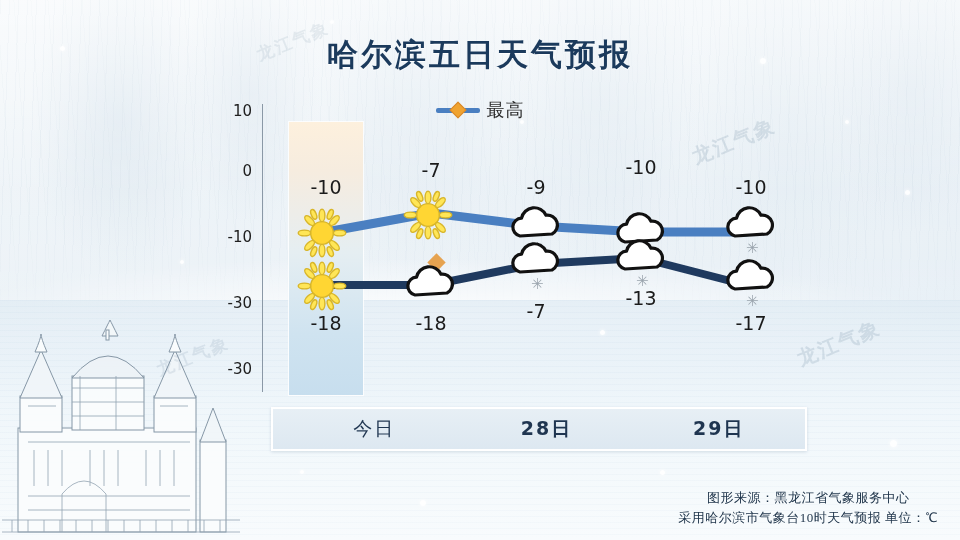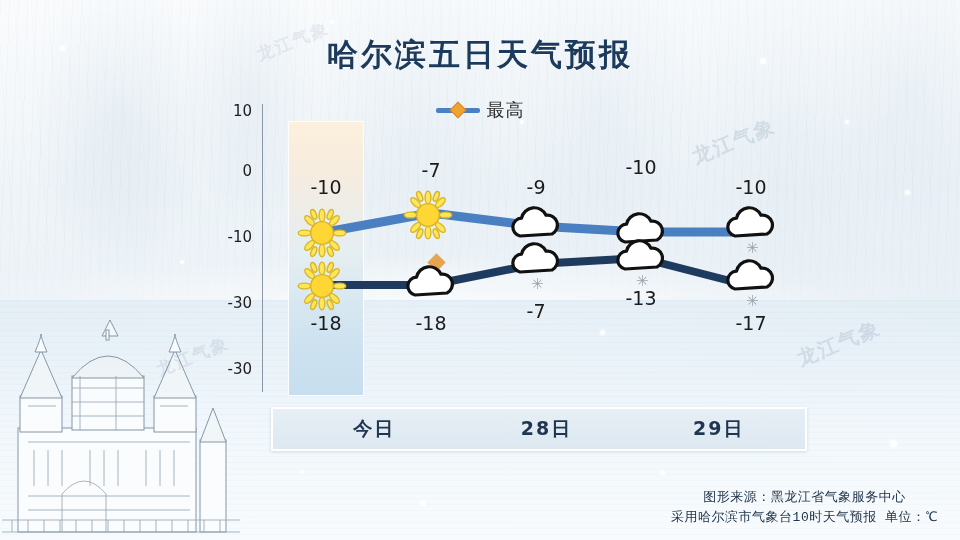--- a/index.html
+++ b/index.html
@@ -132,38 +132,38 @@
     background: linear-gradient(to bottom, #e7eff5, #dde8f1);
     border: 2px solid #ffffff;
     box-shadow: 0 1px 3px rgba(120,145,168,.28);
     display:flex;
   }
   .day-cell{
     flex:1; display:flex; align-items:center; justify-content:center;
     font-size:19px; font-weight:700; color:#1f3550; letter-spacing:2px;
     font-family:"DejaVu Sans","Liberation Sans",sans-serif;
   }
-  .day-cell.today{ font-weight:700;padding-left:15px; }
+  .day-cell.today{ font-weight:400;padding-left:15px; }
 
   
   .dlabel{
     position:absolute; transform: translateX(-50%);
     font-size:19px; color:#1b1b1b;
     font-family:"DejaVu Sans","Liberation Sans",sans-serif;
     white-space:nowrap;
   }
 
   
   .wicon{ position:absolute; transform: translate(-50%,-50%); }
 
   
   .footer{
     position:absolute; right:22px; bottom:12px; text-align:center;
     font-size:13px; color:#20364c; line-height:1.55; letter-spacing:.5px;
-    font-family:Liberation Mono, monospace;
+    font-family:Liberation Serif, serif;
     text-shadow:0 1px 0 rgba(255,255,255,.75);
   }
 </style>
 </head>
 <body>
 
 <div id="stage">
 
   <div class="bg-layer bg-trees"></div>
   <div class="bg-layer bg-snowbank"></div>

